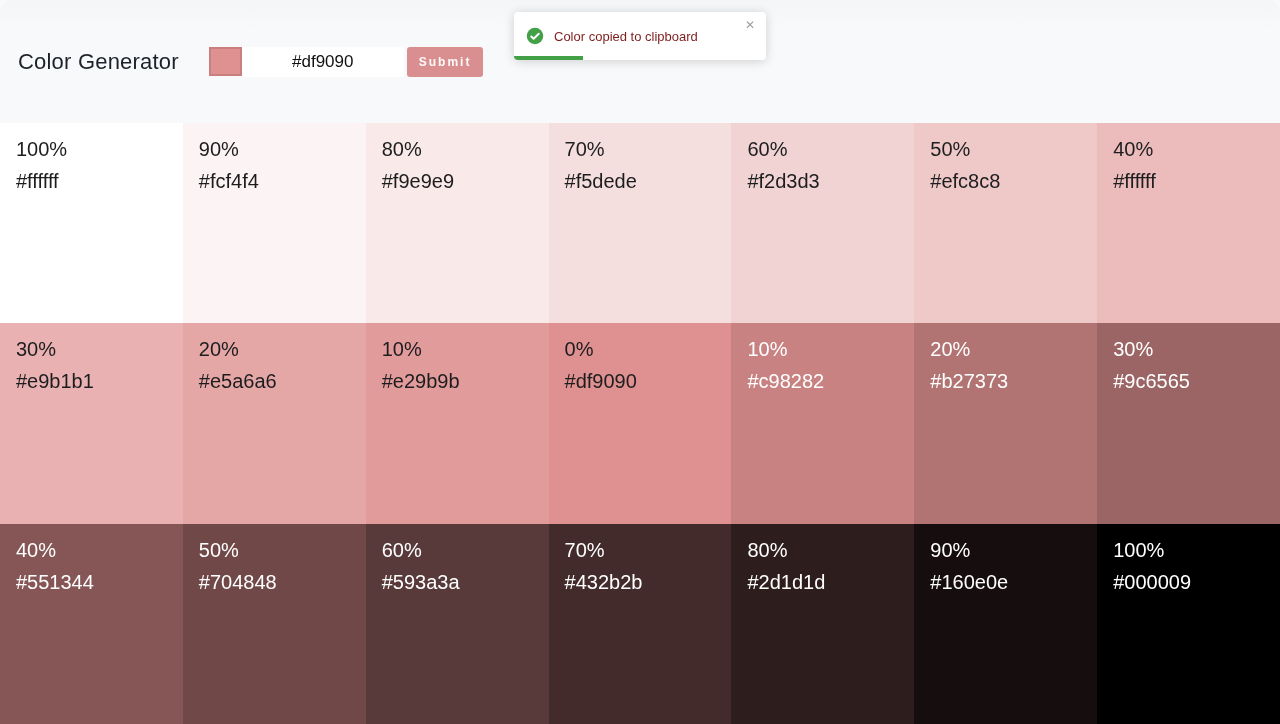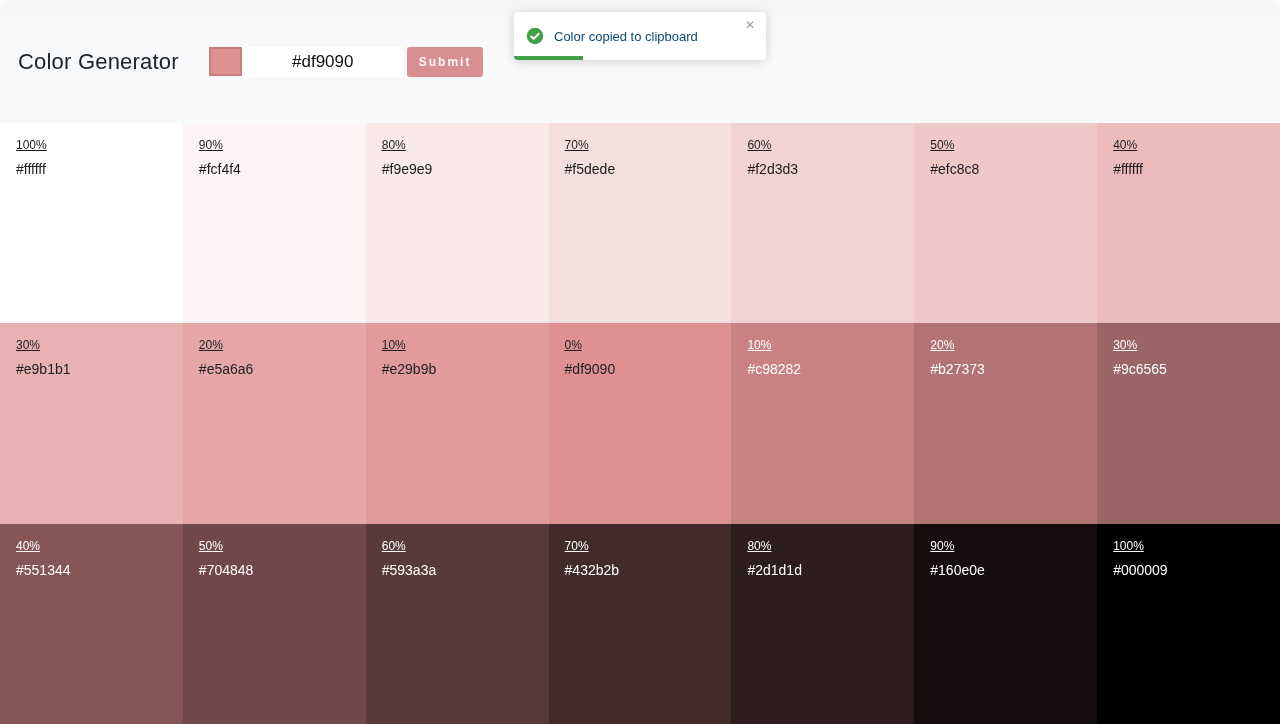--- a/index.html
+++ b/index.html
@@ -77,21 +77,21 @@
   }
   .toast-body {
     display: flex;
     align-items: center;
     height: 100%;
     padding: 0 12px;
   }
   .toast-msg {
     margin-left: 10px;
     font-size: 13px;
-    color: #0c4a6e;
+    color: #7f1d1d;
   }
   .toast-close {
     position: absolute;
     top: 5px; right: 9px;
     font-size: 12px;
     color: #9e9e9e;
     background: none;
     border: none;
     cursor: pointer;
     line-height: 1;
@@ -114,26 +114,25 @@
     grid-template-columns: repeat(7, 1fr);
     grid-template-rows: repeat(3, 1fr);
   }
   .tile {
     padding: 15px 0 0 16px;
     color: #1d1d1f;
     cursor: pointer;
   }
   .tile.light { color: #ffffff; }
   .tile .pct {
-    font-size: 12px;
+    font-size: 20px;
     margin-bottom: 9px;
-    text-decoration: underline;
   }
   .tile .hex {
-    font-size: 14px;
+    font-size: 20px;
   }
 </style>
 </head>
 <body>
 
 <div class="header">
   <div class="title">Color Generator</div>
 
   <div class="color-form">
     <div class="swatch" style="background: rgb(223, 144, 144);"></div>

